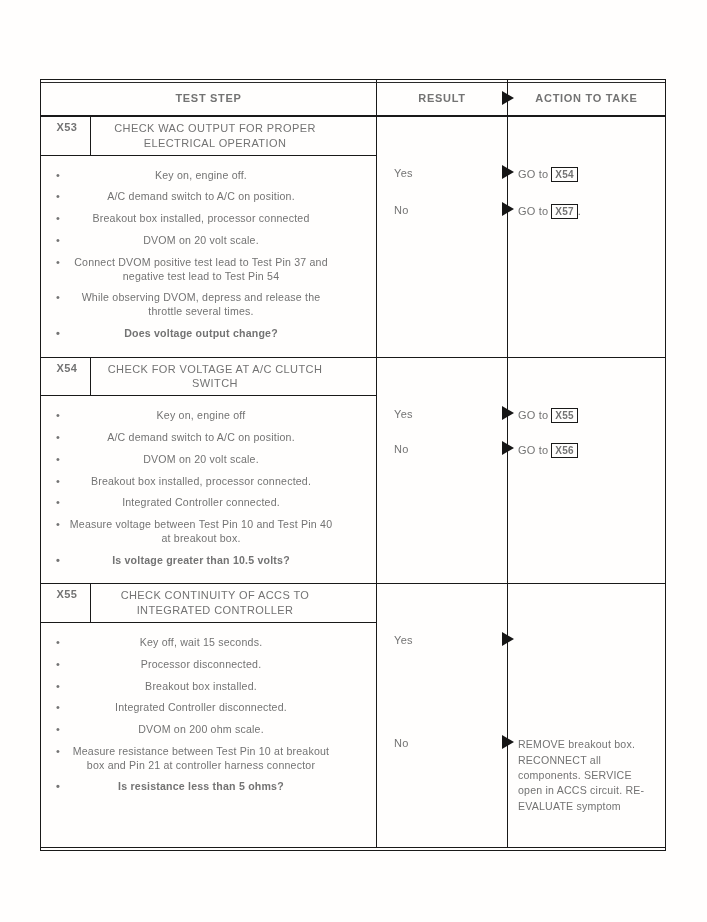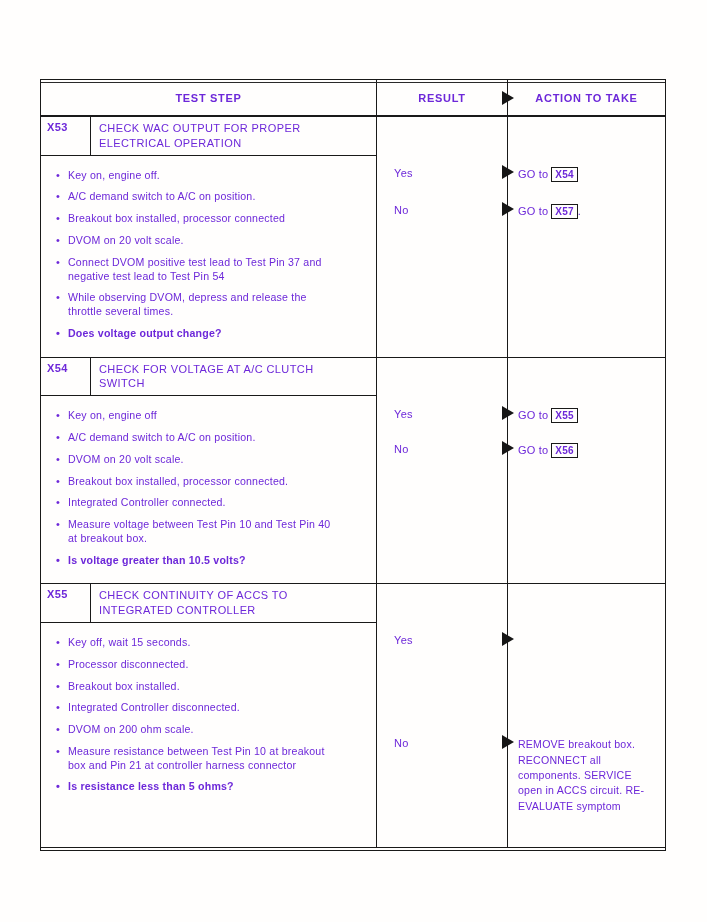--- a/index.html
+++ b/index.html
@@ -1,18 +1,18 @@
 <!DOCTYPE html>
 <html><head>
 <meta charset="utf-8">
 <style>
   html,body{margin:0;padding:0;background:#ffffff;}
   .page{
     position:relative;width:707px;height:922px;background:#fffefd;
-    font-family:"Liberation Sans", sans-serif;color:#6d28d9;overflow:hidden;
+    font-family:"Liberation Sans", sans-serif;color:#737373;overflow:hidden;
   }
   .doc-table{
     position:absolute;left:40px;top:79px;width:624px;
     border:1.6px solid #191919;padding-bottom:2px;background:#fffefd;
   }
   
   .thead{display:flex;height:35px;border-bottom:2px solid #191919;position:relative;}
   .thead::before{content:"";position:absolute;top:2px;left:0;right:0;border-top:1px solid #2a2a2a;}
   .th{display:flex;align-items:center;justify-content:center;
       font-weight:bold;font-size:11px;letter-spacing:0.7px;}
@@ -21,21 +21,21 @@
   .col-action{flex:1;}
   .bdr{border-right:1.2px solid #191919;}
   .th.col-result{position:relative;}
   
   .row{display:flex;border-bottom:1.8px solid #191919;}
   .row:last-child{border-bottom:1.4px solid #191919;}
   .row-1 .cell-test{min-height:239px;}
   .row-2 .cell-test{min-height:224px;}
   .row-3 .cell-test{min-height:263px;}
   .cell{position:relative;}
-  .cell-test{width:335px;border-right:1.2px solid #191919;}
+  .cell-test{width:335px;border-right:1.2px solid #191919;text-align:center;}
   .cell-result{width:130px;border-right:1.2px solid #191919;position:relative;}
   .cell-action{flex:1;position:relative;}
   
   .step-head{display:flex;border-bottom:1.5px solid #191919;font-size:11px;letter-spacing:0.4px;}
   .step-id{width:40px;padding:4px 3px 4px 6px;font-weight:bold;border-right:1.5px solid #191919;}
   .step-title{flex:1;padding:4px 8px;line-height:1.35;}
   .step-title span{display:block;max-width:232px;}
   
   .bullets{list-style:none;margin:0;padding:13px 8px 8px 27px;}
   .bullets li{

